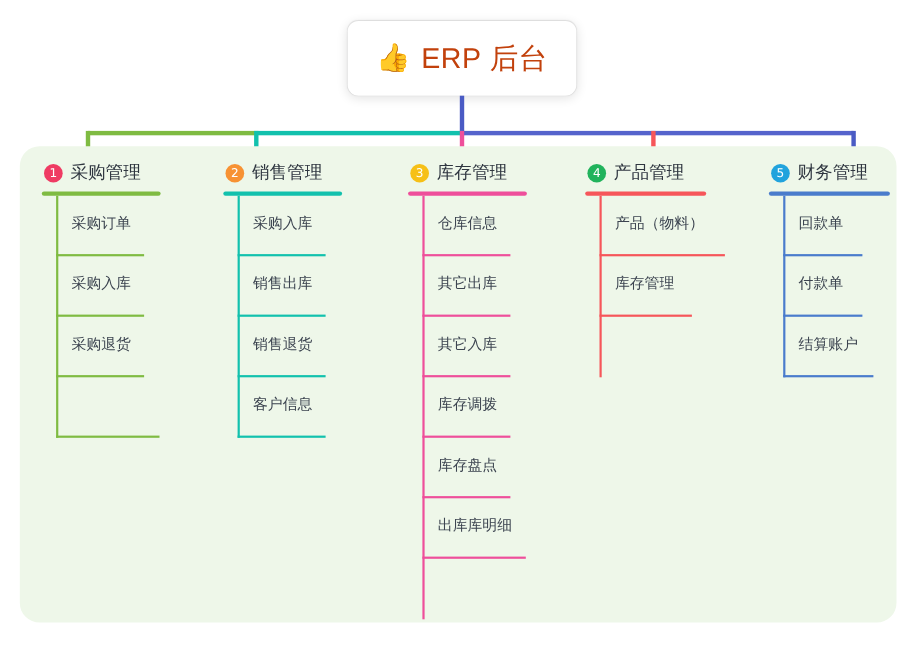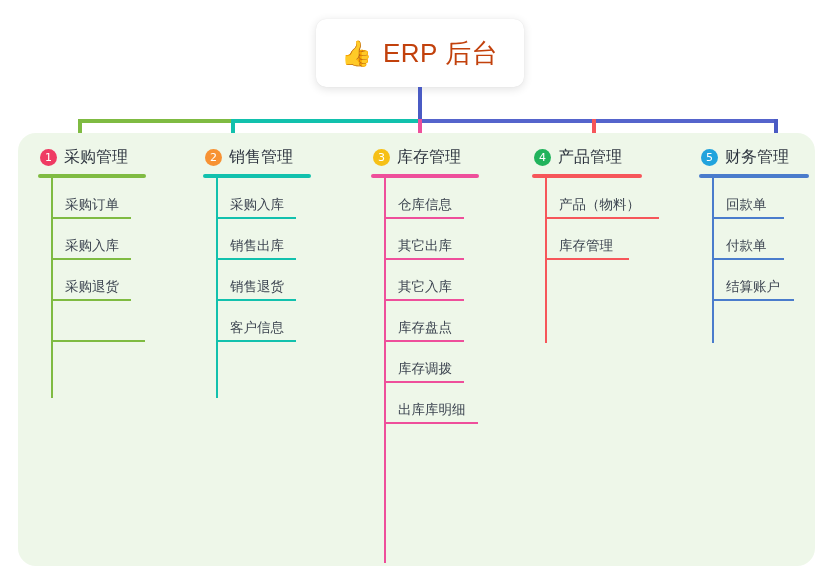--- a/index.html
+++ b/index.html
@@ -101,24 +101,24 @@
     padding-left: 0;
   }
   .spine {
     position: absolute;
     left: 13px;
     top: 0;
     width: 2px;
   }
   .item {
     position: relative;
-    height: 41px;
+    height: 55px;
     box-sizing: border-box;
     display: flex;
-    align-items: flex-end;
+    align-items: center;
   }
   .item .label {
     font-size: 13.5px;
     color: #3c4450;
     padding-left: 27px;
     padding-bottom: 5px;
     white-space: nowrap;
   }
   .item .rule {
     position: absolute;
@@ -217,25 +217,25 @@
           </div>
           <div class="item">
             <span class="label">其它出库</span>
             <div class="rule" style="width: 80px; background: rgb(238, 79, 155);"></div>
           </div>
           <div class="item">
             <span class="label">其它入库</span>
             <div class="rule" style="width: 80px; background: rgb(238, 79, 155);"></div>
           </div>
           <div class="item">
+            <span class="label">库存调拨</span>
+            <div class="rule" style="width: 80px; background: rgb(238, 79, 155);"></div>
+          </div>
+          <div class="item">
             <span class="label">库存盘点</span>
-            <div class="rule" style="width: 80px; background: rgb(238, 79, 155);"></div>
-          </div>
-          <div class="item">
-            <span class="label">库存调拨</span>
             <div class="rule" style="width: 80px; background: rgb(238, 79, 155);"></div>
           </div>
           <div class="item">
             <span class="label">出库库明细</span>
             <div class="rule" style="width: 94px; background: rgb(238, 79, 155);"></div>
           </div>
         </div>
       </div>
       <div class="column" style="left: 532px;">
         <div class="col-head">

